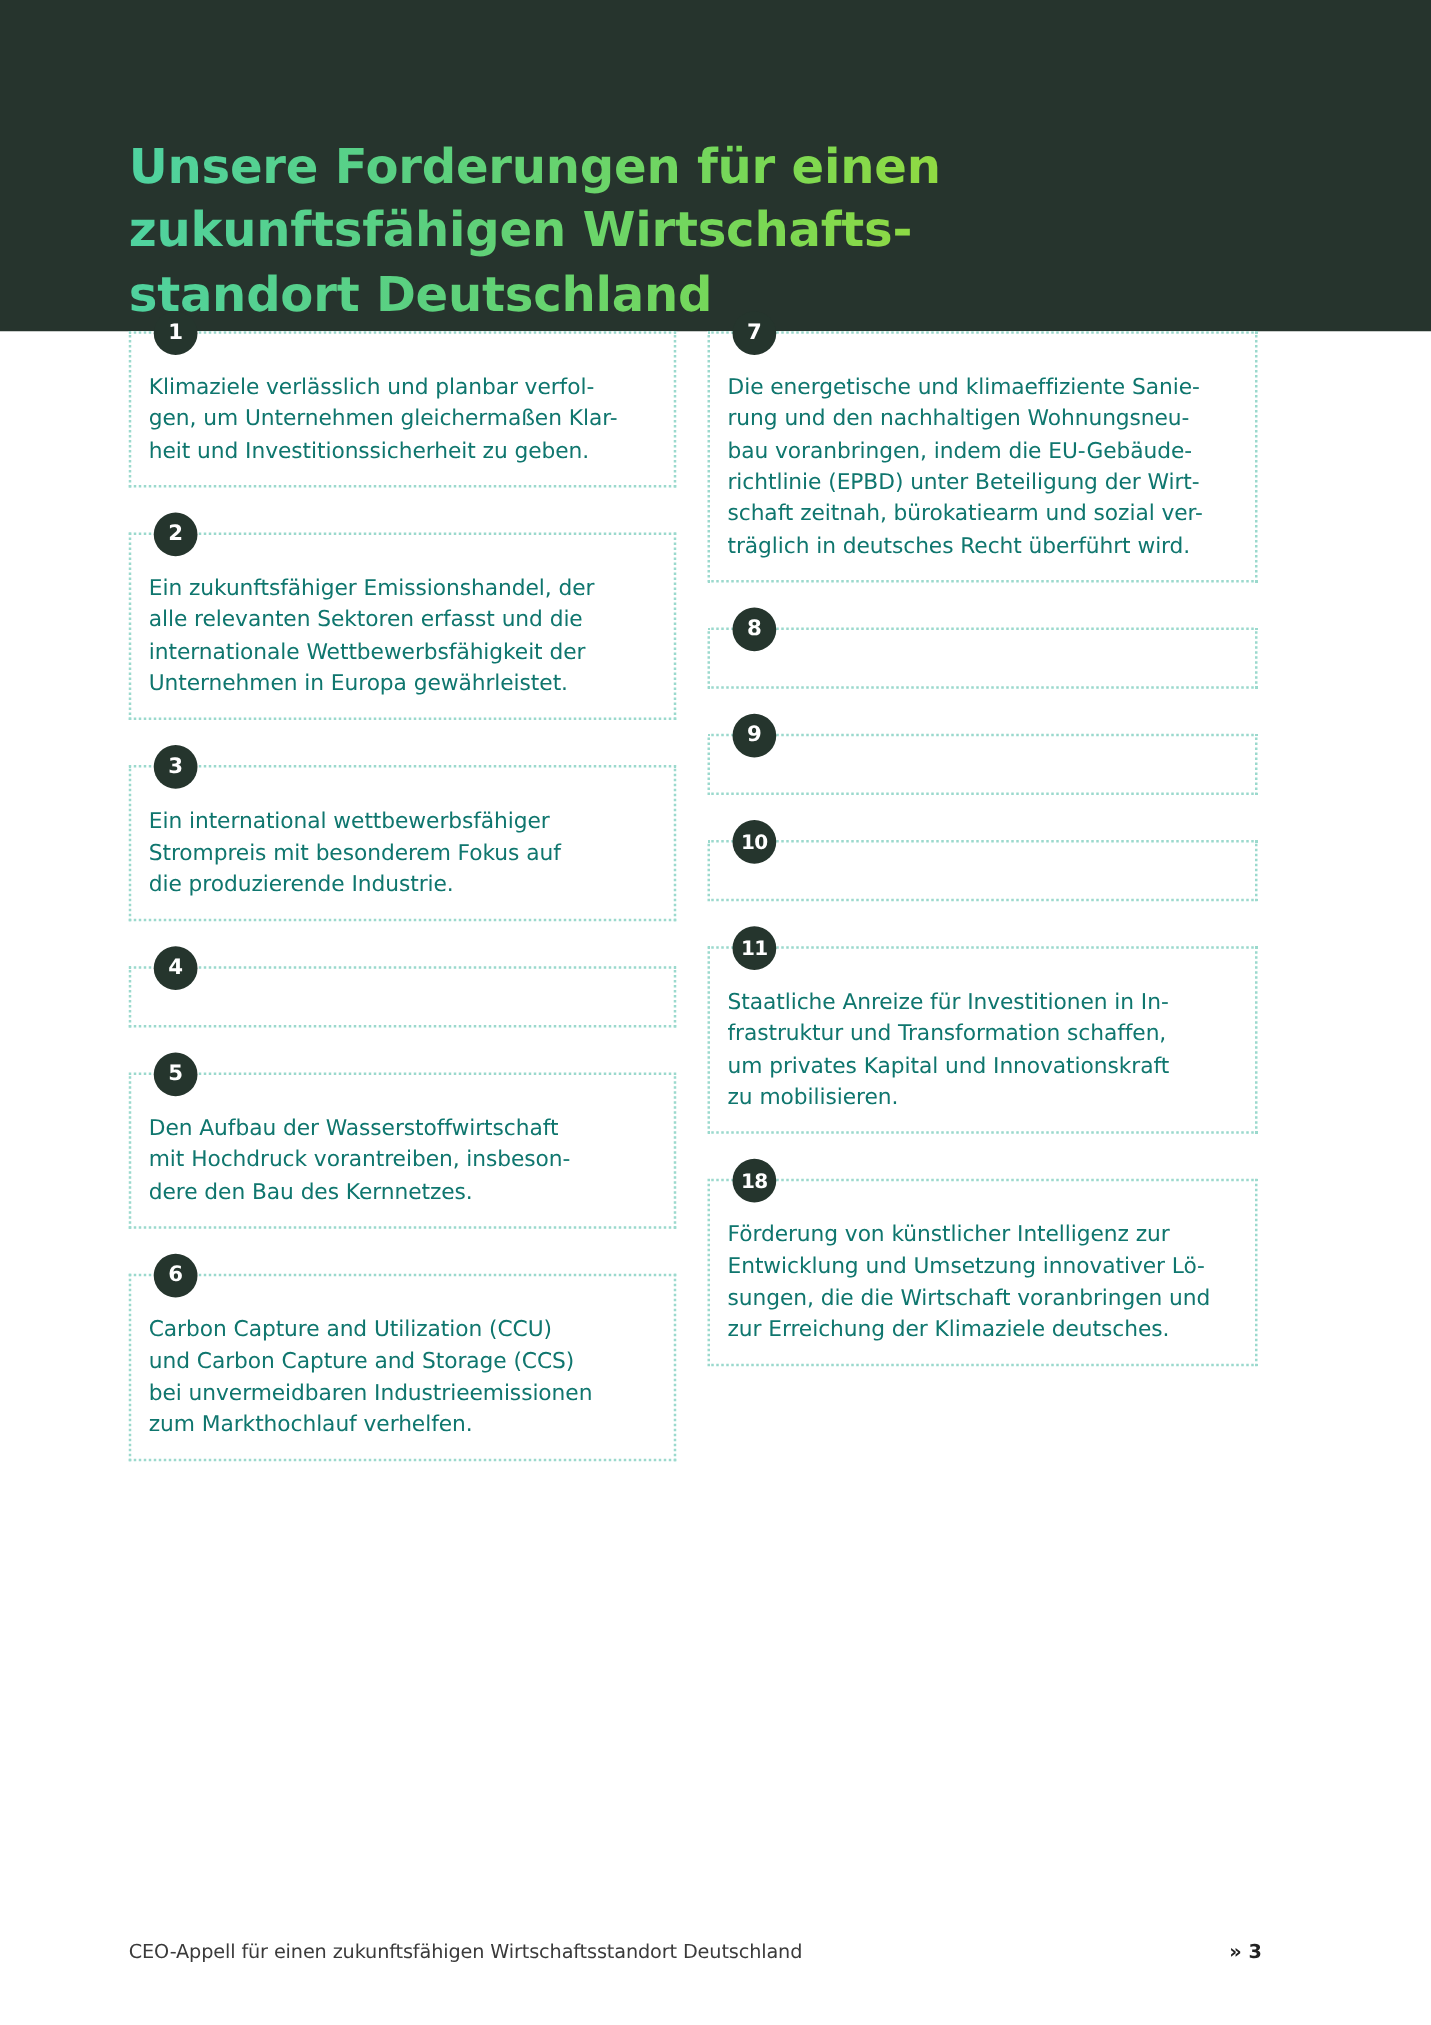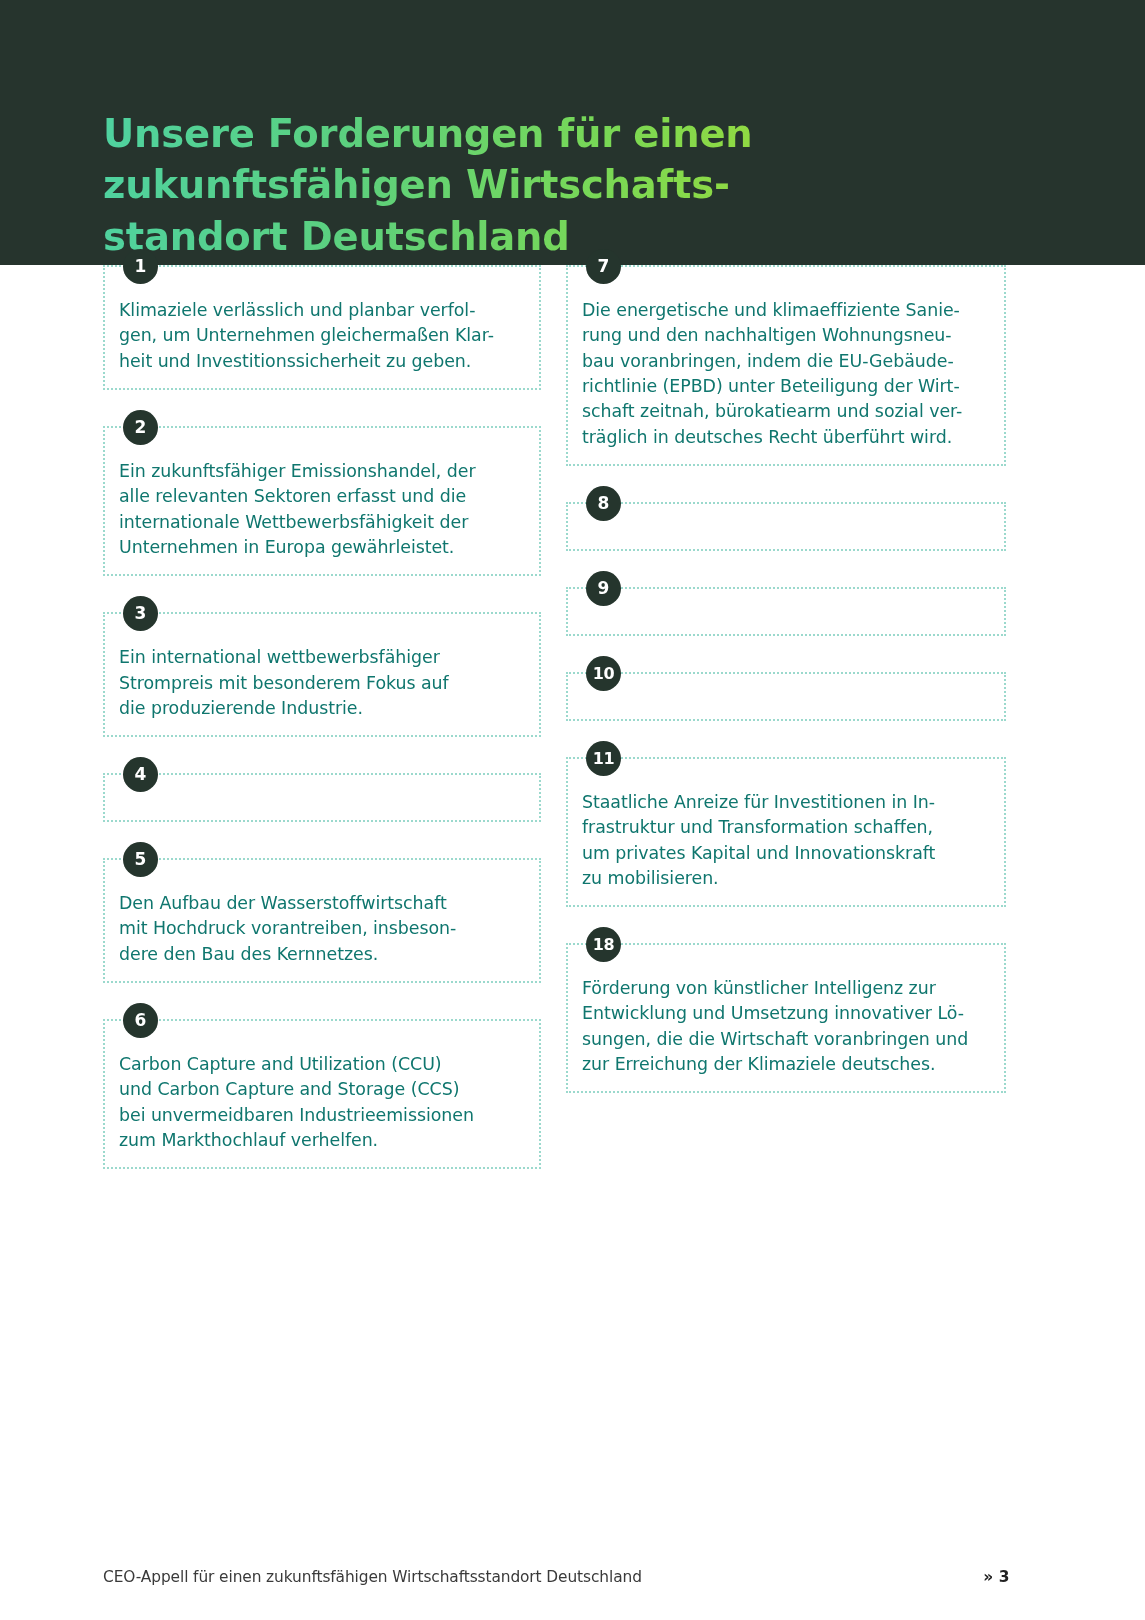--- a/index.html
+++ b/index.html
@@ -90,21 +90,20 @@
   
   .item + .item { margin-top: 36px; }
 
   
   .footer {
     position: absolute;
     left: 0;
     top: 1552px;
     width: 1145px;
     height: 36px;
-    margin-top: 16px;
   }
   .footer-text {
     position: absolute;
     left: 103px;
     top: 0;
     font-size: 15.4px;
     color: #3A3A3A;
     letter-spacing: -0.1px;
   }
   .footer-page {

